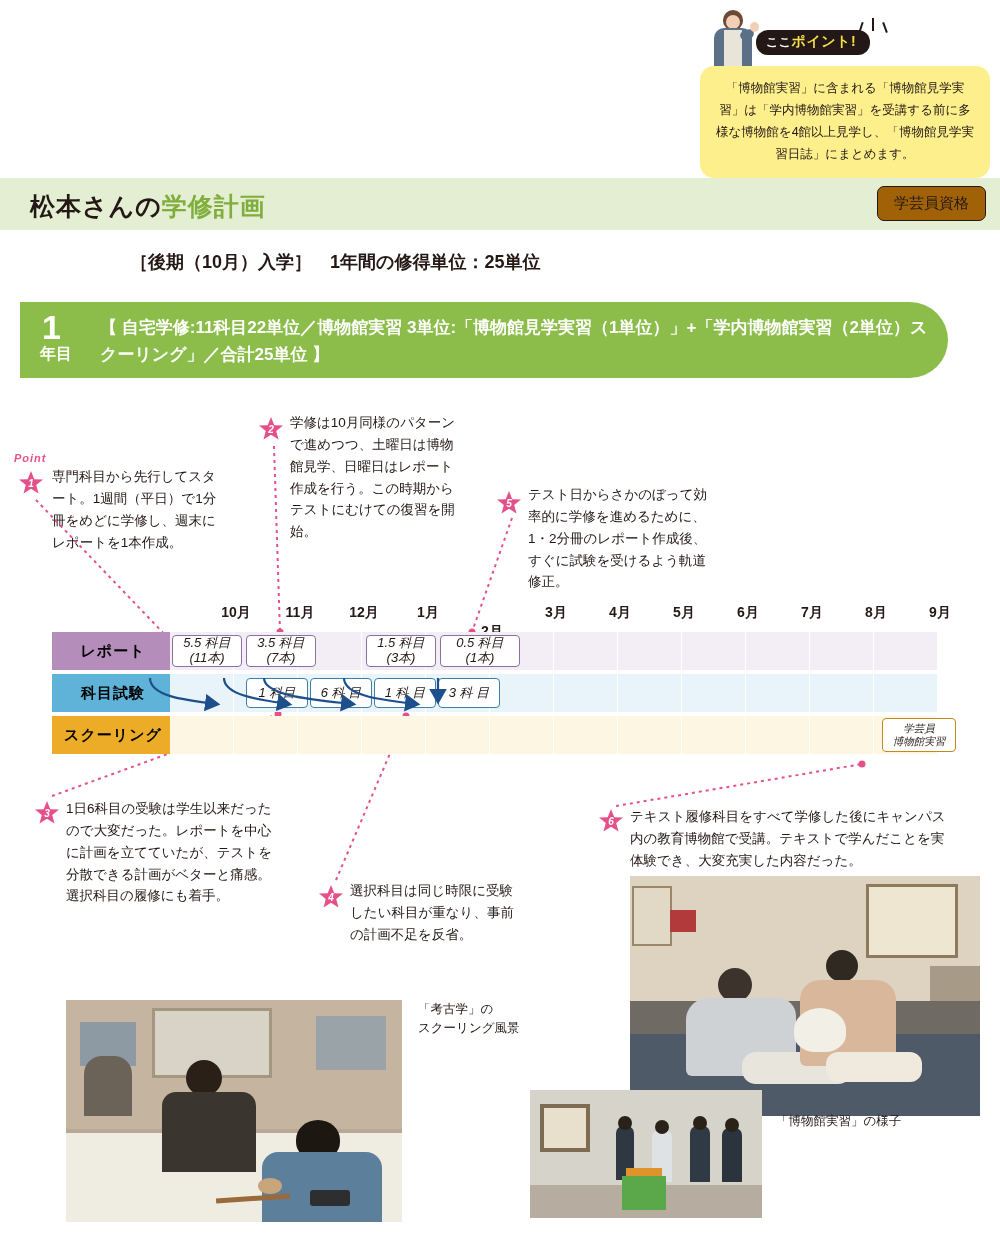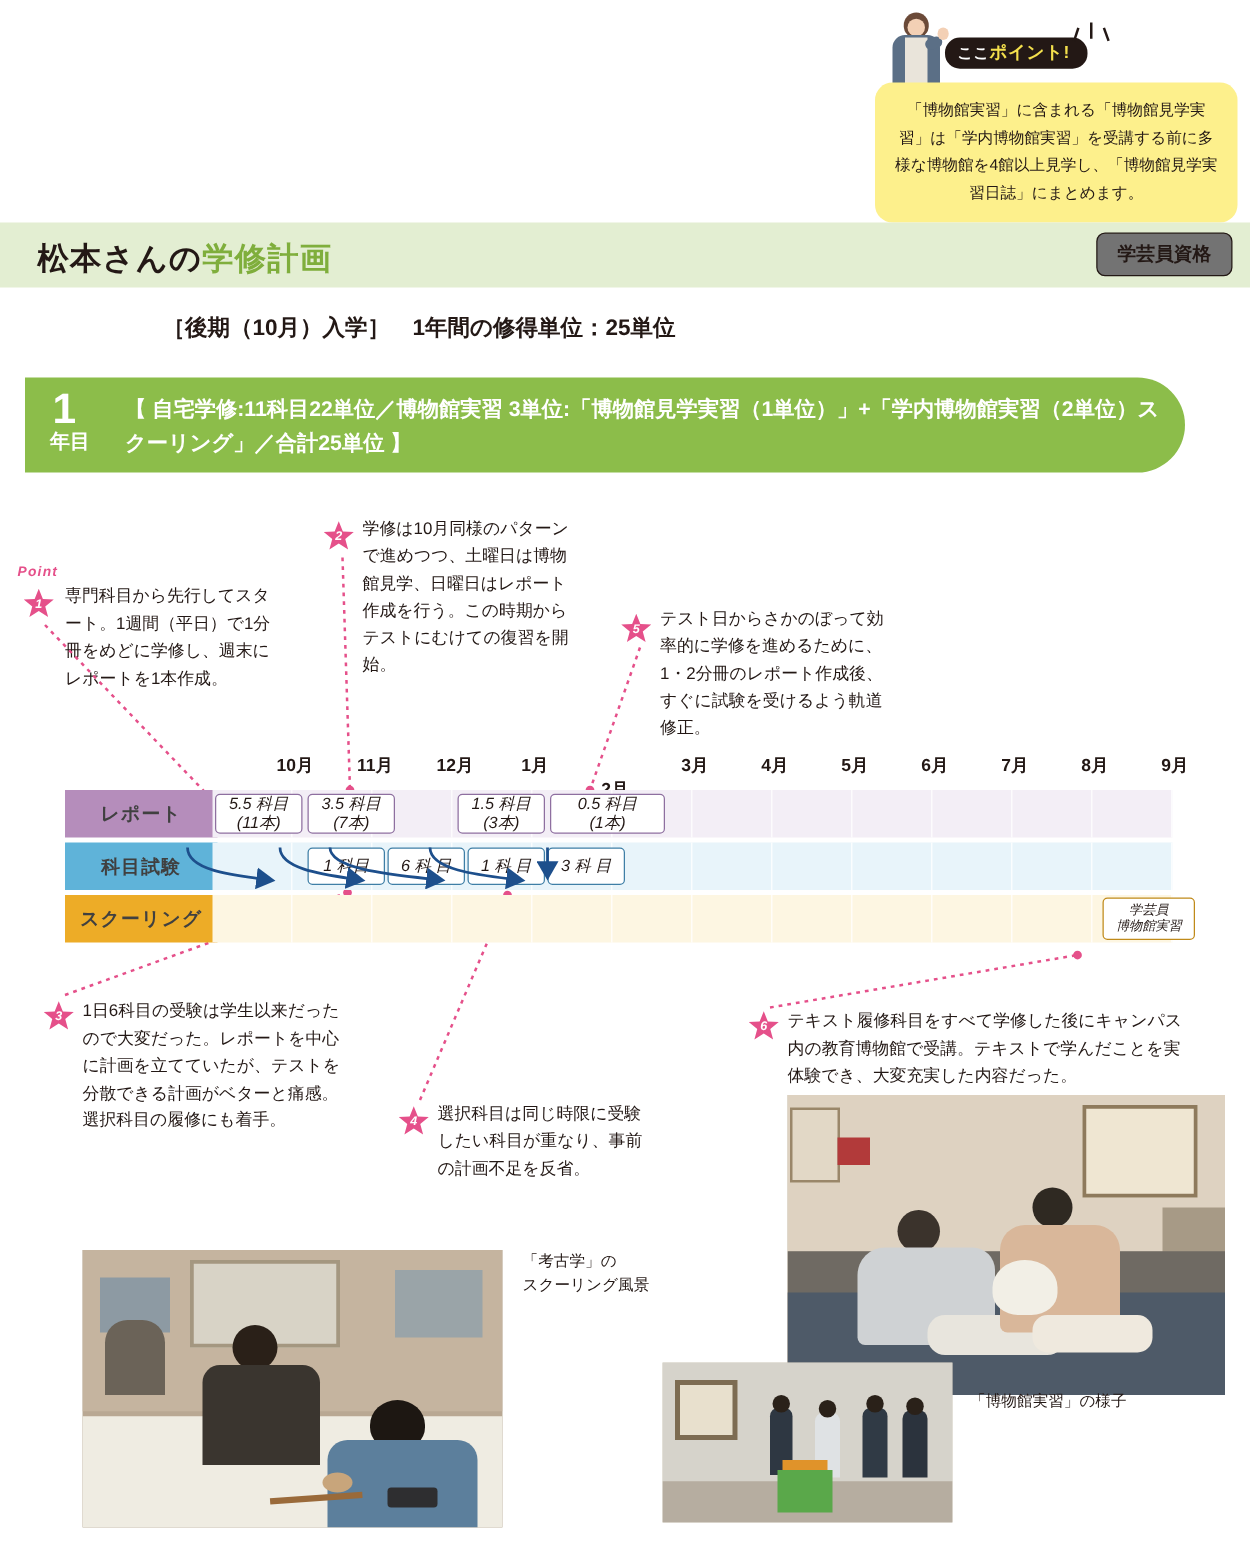--- a/index.html
+++ b/index.html
@@ -69,22 +69,22 @@
     background:#e3eed2;
   }
   .title-text {
     position:absolute; left:30px; top:12px;
     font-size:25px; font-weight:bold; letter-spacing:1px;
   }
   .title-text .green { color:#7fae3c; }
   .cert-box {
     position:absolute; right:14px; top:8px;
     border:1.5px solid #231815; border-radius:7px;
-    background:#737373;
-    padding:7px 16px; font-size:15px; font-weight:bold;
+    background:#a16207;
+    padding:7px 16px; font-size:15px; font-weight:normal;
   }
 
   
   .sub-row { position:absolute; left:0; top:246px; width:1000px; height:40px; }
   .sub-term { position:absolute; left:130px; top:4px; font-size:18px; font-weight:bold; }
   .sub-credits { position:absolute; left:330px; top:4px; font-size:18px; font-weight:bold; }
   .sub-pill {
     position:absolute; left:612px; top:0px;
     background:#4f9fd4; color:#fff; border-radius:18px;
     padding:7px 24px; font-size:16px; font-weight:bold;
@@ -128,21 +128,21 @@
   .tl { position:absolute; left:20px; top:604px; width:960px;padding-left:32px; }
   .tl-months { position:relative; height:26px; }
   .tl-month {
     position:absolute; top:0; width:64px; text-align:center;
     font-size:14px; font-weight:bold;
   }
   .tl-rows { position:relative; margin-top:2px; }
   .tl-row { position:relative; height:38px; margin-bottom:4px; }
   .tl-label {
     position:absolute; left:0; top:0; width:122px; height:38px;
-    color:#404040; font-size:15px; font-weight:bold;
+    color:#000000; font-size:15px; font-weight:bold;
     display:flex; align-items:center; justify-content:center;
     letter-spacing:1px;
   }
   .lbl-report { background:#b58dbb; }
   .lbl-exam { background:#5fb3d9; }
   .lbl-school { background:#edac27; }
   .tl-cells { position:absolute; left:118px; top:0; height:38px; width:768px; }
   .cell {
     position:absolute; top:0; width:64px; height:38px;
     border-right:1px solid #ffffff;
@@ -374,21 +374,21 @@
           <span class="sm">(11本)</span>
         </div>
         <div class="rep-box" style="left:76px; width:70px;">
           <span>3.5 科目</span>
           <span class="sm">(7本)</span>
         </div>
         <div class="rep-box" style="left:196px; width:70px;">
           <span>1.5 科目</span>
           <span class="sm">(3本)</span>
         </div>
-        <div class="rep-box" style="left:270px; width:92px;">
+        <div class="rep-box" style="left:270px; width:80px;">
           <span>0.5 科目</span>
           <span class="sm">(1本)</span>
         </div>
       </div>
     </div>
 
     <div class="tl-row row-exam">
       <div class="tl-label lbl-exam">科目試験</div>
       <div class="tl-cells">
         <div class="cell" style="left:0px;"></div>

